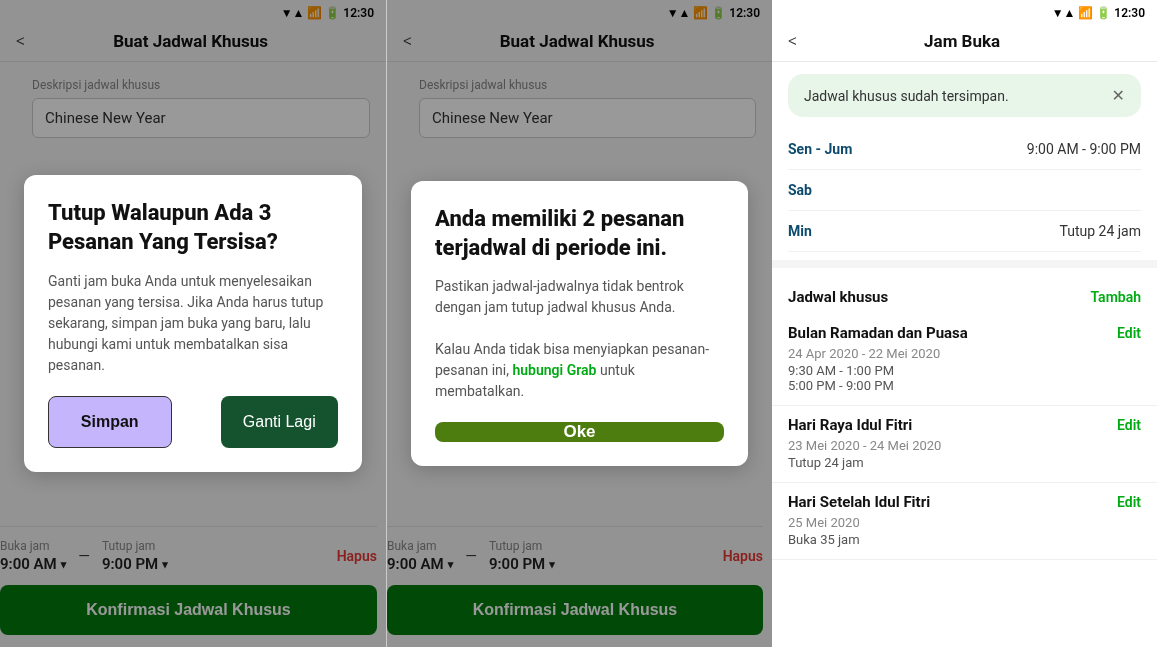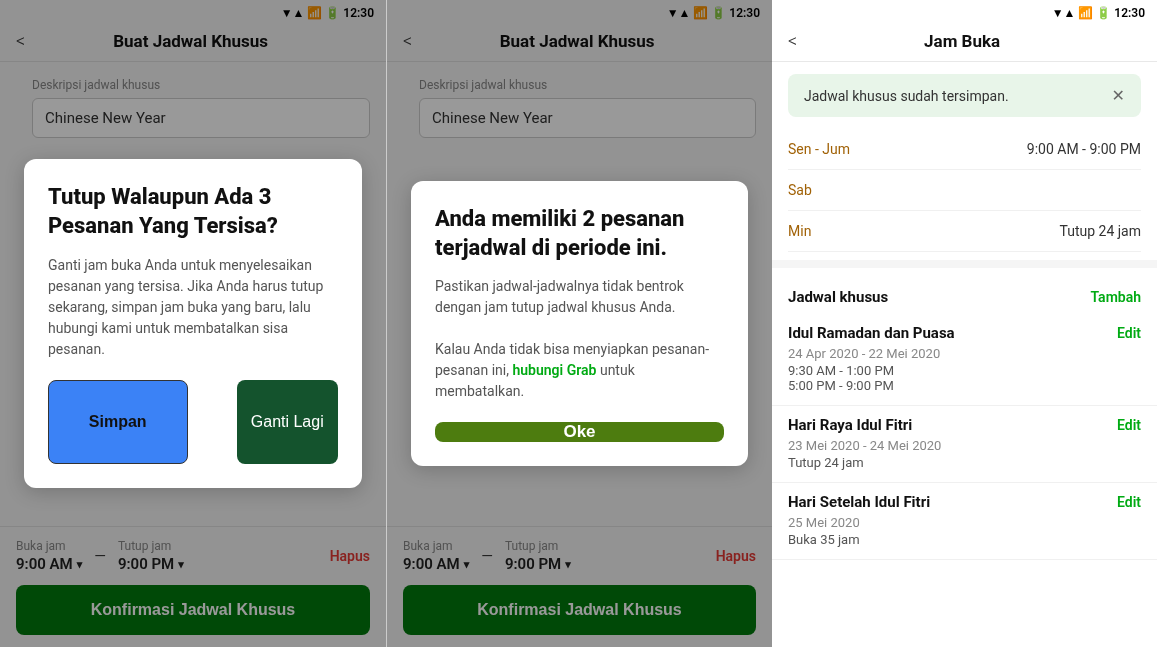--- a/index.html
+++ b/index.html
@@ -122,24 +122,24 @@
       color: #00AA13;
       font-weight: 600;
       text-decoration: none;
     }
     .modal-actions {
       display: flex;
       gap: 12px;
     }
     .btn-outline {
       flex: 1;
-      padding: 32px;
+      padding: 16px;
       border: 1.5px solid #333;
       border-radius: 8px;
-      background: #3b82f6;
+      background: #c4b5fd;
       font-size: 16px;
       font-weight: 700;
       color: #111;
       cursor: pointer;
     }
     .btn-green {
       flex: 1;
       padding: 14px;
       border: none;
       border-radius: 8px;
@@ -159,22 +159,22 @@
       font-weight: 700;
       color: #fff;
       cursor: pointer;
     }
 
     
     .bottom-section {
       position: absolute;
       bottom: 0;
       left: 0;
-      right: 0;
-      padding: 12px 16px;
+      right: 9px;
+      padding: 12px 0;
       background: #f5f5f5;
       border-top: 1px solid #e0e0e0;
     }
     .time-row {
       display: flex;
       align-items: center;
       gap: 8px;
       margin-bottom: 12px;
       font-size: 13px;
       color: #666;
@@ -227,21 +227,21 @@
     .panel3 .status-bar {
       background: #fff;
     }
     .panel3 .screen-header {
       background: #fff;
       border-bottom: 1px solid #e8e8e8;
     }
 
     .success-banner {
       background: #e8f5e9;
-      border-radius: 8px;
+      border-radius: 15px;
       padding: 12px 16px;
       margin: 12px 16px;
       display: flex;
       align-items: center;
       justify-content: space-between;
     }
     .success-text {
       font-size: 14px;
       color: #333;
     }
@@ -256,22 +256,23 @@
     }
     .schedule-row {
       display: flex;
       justify-content: space-between;
       align-items: flex-start;
       padding: 12px 0;
       border-bottom: 1px solid #f0f0f0;
     }
     .schedule-day {
       font-size: 14px;
-      color: #a16207;
+      color: #0c4a6e;
       min-width: 80px;
+      font-weight: bold;
     }
     .schedule-times {
       text-align: right;
     }
     .schedule-time {
       font-size: 14px;
       color: #333;
       display: block;
     }
 
@@ -481,21 +482,21 @@
 
   <div class="section-divider"></div>
 
   <div class="special-header">
     <span class="special-title">Jadwal khusus</span>
     <span class="tambah-btn">Tambah</span>
   </div>
 
   <div class="special-item">
     <div class="special-item-header">
-      <span class="special-item-name">Idul Ramadan dan Puasa</span>
+      <span class="special-item-name">Bulan Ramadan dan Puasa</span>
       <span class="edit-btn">Edit</span>
     </div>
     <div class="special-item-date">24 Apr 2020 - 22 Mei 2020</div>
     <div class="special-item-time">9:30 AM - 1:00 PM</div>
     <div class="special-item-time">5:00 PM - 9:00 PM</div>
   </div>
 
   <div class="special-item">
     <div class="special-item-header">
       <span class="special-item-name">Hari Raya Idul Fitri</span>

